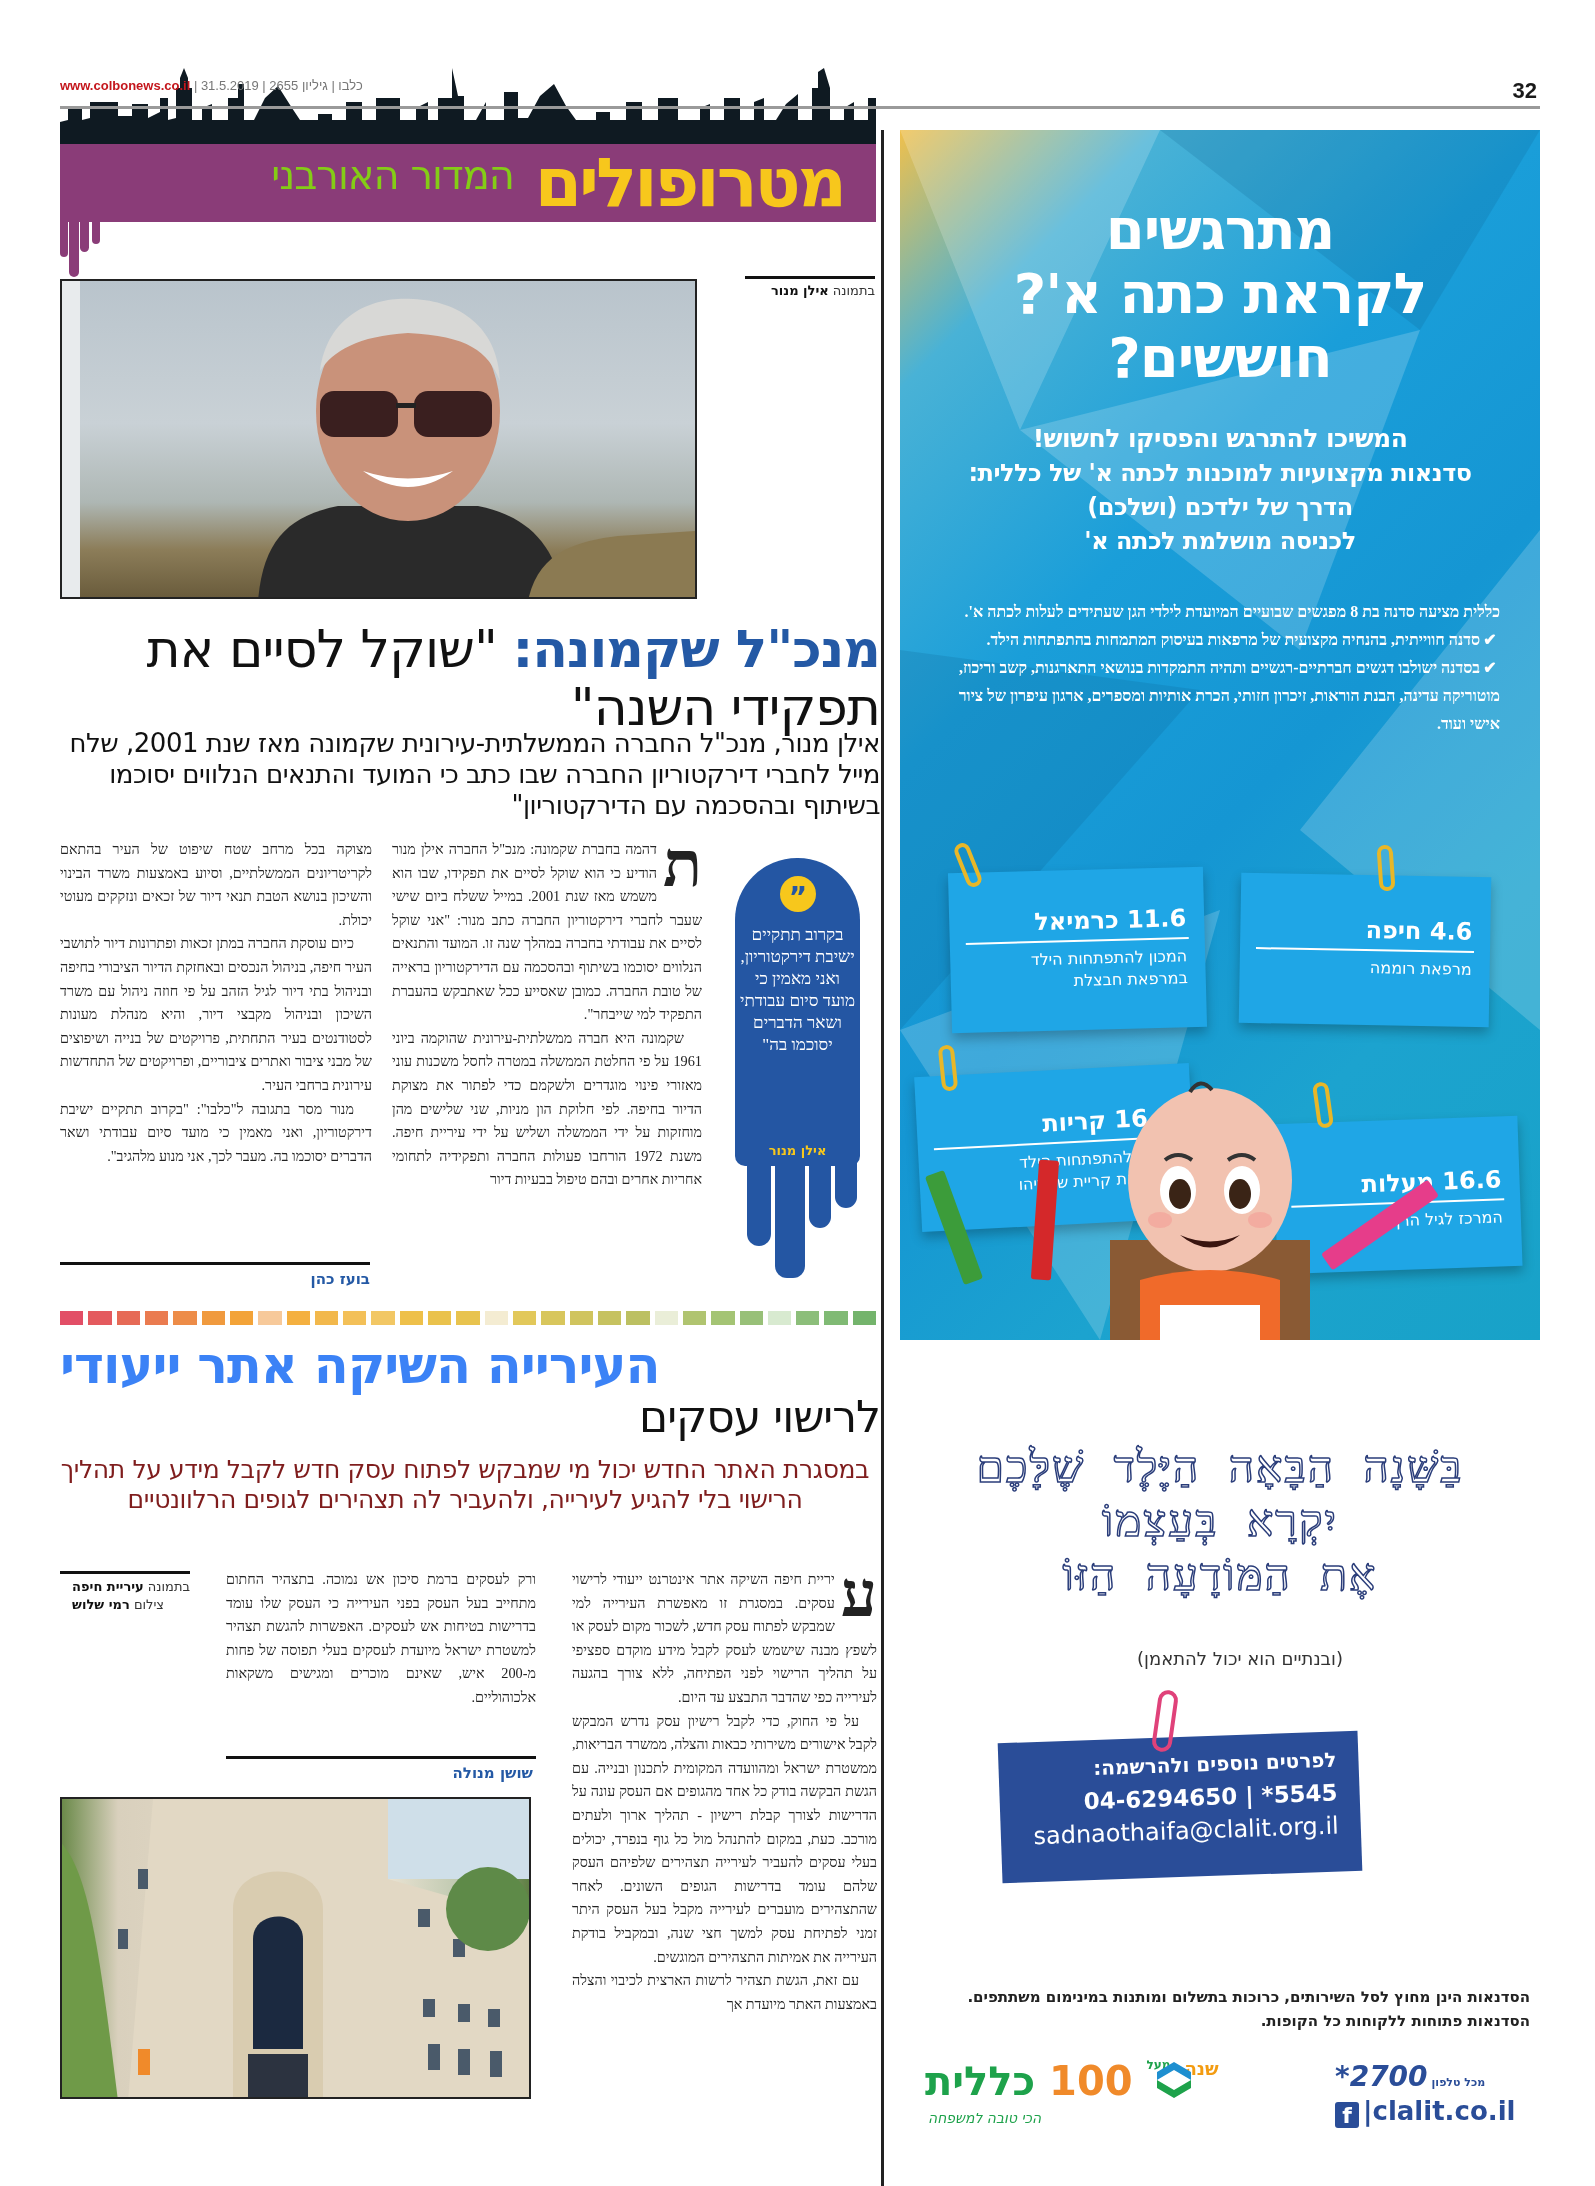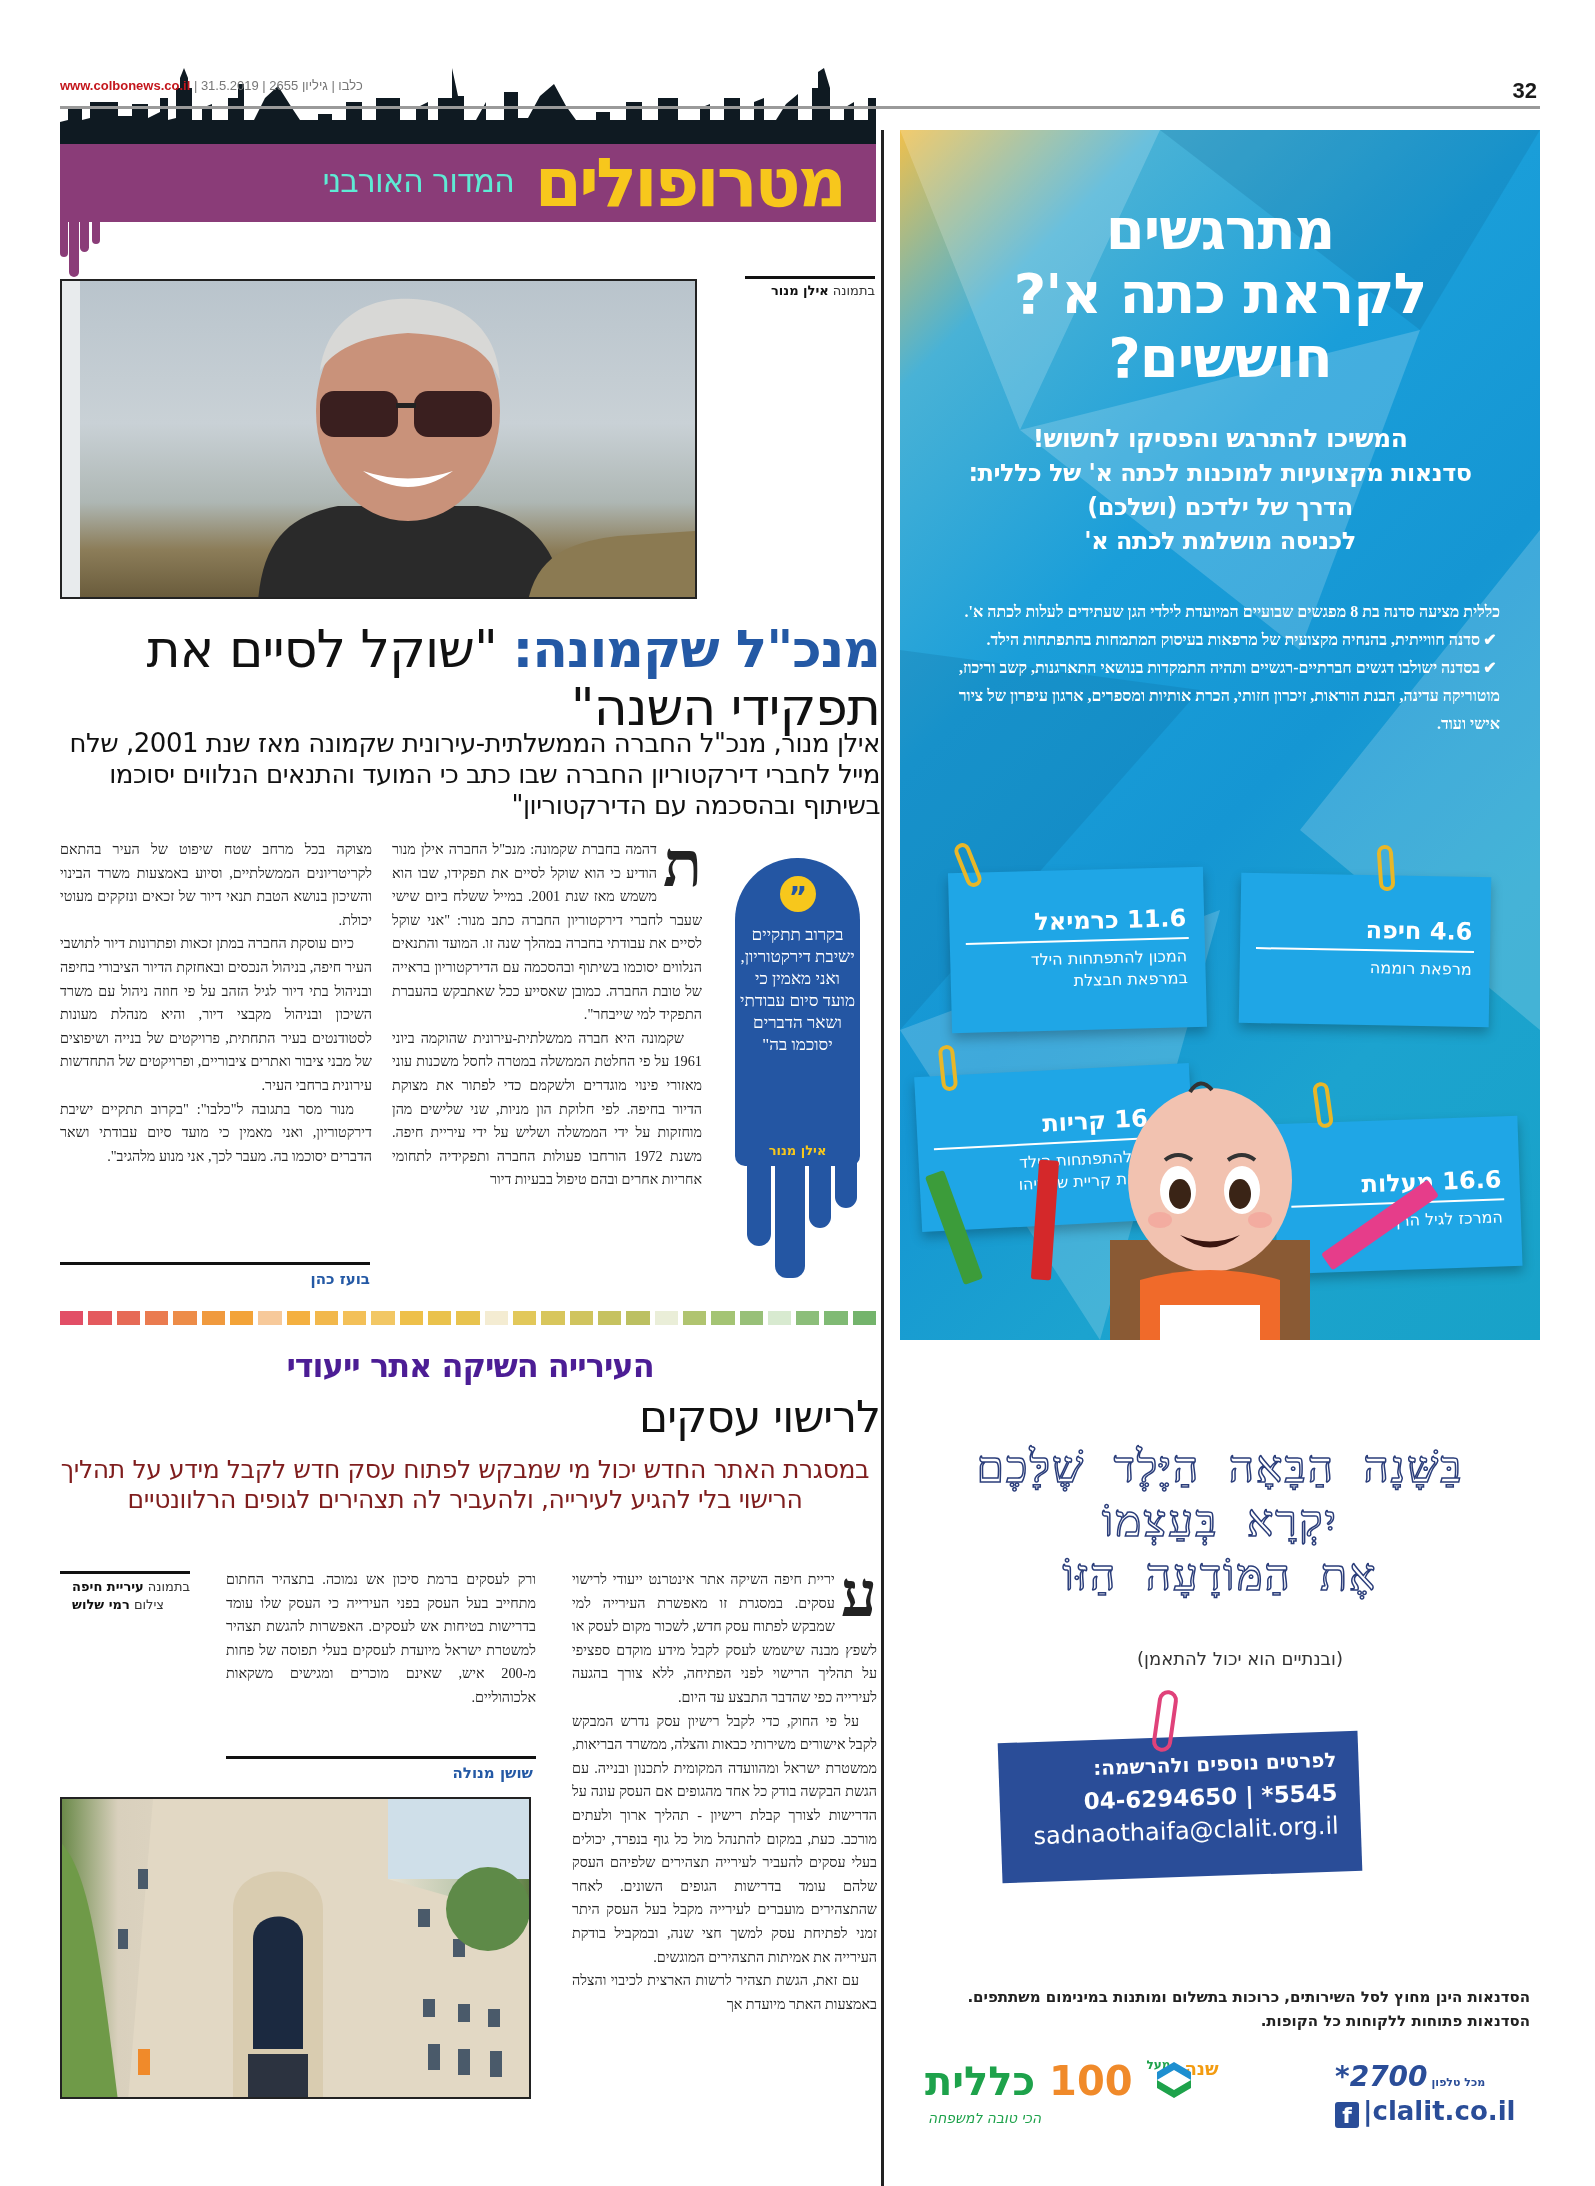--- a/index.html
+++ b/index.html
@@ -9,21 +9,21 @@
 .serif{font-family:"Liberation Serif","DejaVu Serif",serif}
 
 
 .hdr-meta{left:60px;top:78px;font-size:13px;direction:ltr;white-space:nowrap;color:#777;z-index:3;font-family:"Liberation Sans",sans-serif}
 .hdr-meta .url{color:#c4161c;font-weight:bold}
 .hdr-line{left:60px;right:55px;top:106px;height:3px;background:#9a9a9a}
 .page-num{right:58px;top:78px;font-size:22px;font-weight:bold;font-family:"Liberation Sans",sans-serif;direction:ltr}
 .skyline{left:60px;top:68px;width:816px;height:76px}
 .banner{left:60px;top:144px;width:816px;height:78px;background:#8a3c78}
 .banner-title{position:absolute;right:32px;top:2px;font-size:68px;font-weight:900;color:#f7c71c;font-family:"DejaVu Sans",sans-serif;letter-spacing:-3px;line-height:74px}
-.banner-sub{position:absolute;right:362px;top:18px;font-size:32px;color:#5eead4;font-family:"DejaVu Sans",sans-serif;letter-spacing:-1px}
+.banner-sub{position:absolute;right:362px;top:8px;font-size:40px;color:#84cc16;font-family:"DejaVu Sans",sans-serif;letter-spacing:-1px}
 .drip{background:#8a3c78;border-radius:0 0 8px 8px}
 
 
 .col-div{left:881px;top:130px;width:3px;height:2056px;background:#222}
 
 
 .photo1{left:60px;top:279px;width:637px;height:320px;border:2px solid #222;overflow:hidden;background:linear-gradient(180deg,#b9c4cc 0%,#c9d1d6 45%,#aeb7b4 70%,#8c7d59 85%,#6a5c3c 100%)}
 .caption-rule{height:3px;background:#111}
 .caption{font-size:13px;color:#333;white-space:nowrap}
 .caption b{font-weight:bold;color:#111}
@@ -47,21 +47,21 @@
 .pq-author{position:absolute;left:0;top:285px;width:125px;text-align:center;color:#f7c71c;font-weight:bold;font-size:13px;z-index:2}
 .pq-drip{position:absolute;background:#2456a3;border-radius:0 0 12px 12px}
 
 .byline-rule{height:3px;background:#111}
 .byline{font-size:15px;font-weight:bold;color:#2459a5}
 
 
 .rainbow{left:60px;top:1311px;width:816px;height:14px;display:flex;gap:5px;direction:ltr}
 .rainbow span{flex:1;height:14px}
 
-.h2{right:715px;top:1340px;width:820px;font-size:32px;line-height:52px;font-weight:900;color:#4c1d95;text-align:center;letter-spacing:-1px}
+.h2{right:715px;top:1340px;width:820px;font-size:51px;line-height:52px;font-weight:900;color:#3b82f6;text-align:left;letter-spacing:-1px}
 .h2b{right:715px;top:1392px;width:820px;font-size:44px;line-height:50px;color:#111;text-align:right;letter-spacing:-1px}
 .sub2{right:715px;top:1455px;width:830px;font-size:25px;line-height:30px;text-align:center;color:#7f1d1d;letter-spacing:-0.4px}
 
 .photo2{left:60px;top:1797px;width:471px;height:302px;border:2px solid #222;overflow:hidden;background:linear-gradient(90deg,#6b8a4a 0%,#d9d0bd 12%,#e2d9c6 40%,#e9e2d2 70%,#bfc9b0 85%,#5f7f44 100%)}
 
 
 .ad{left:900px;top:130px;width:640px;height:1210px;overflow:hidden;background:linear-gradient(135deg,#f0c04c 0%,#49b2d6 14%,#1a9ed9 35%,#1596d3 55%,#1ca3cf 75%,#18a2c8 100%)}
 .facet{position:absolute;opacity:.18}
 .ad-h{position:absolute;left:0;width:640px;text-align:center;color:#fff;font-weight:900;font-family:"DejaVu Sans",sans-serif}
 .ad-title{top:68px;font-size:56px;line-height:64px;letter-spacing:-1px}

